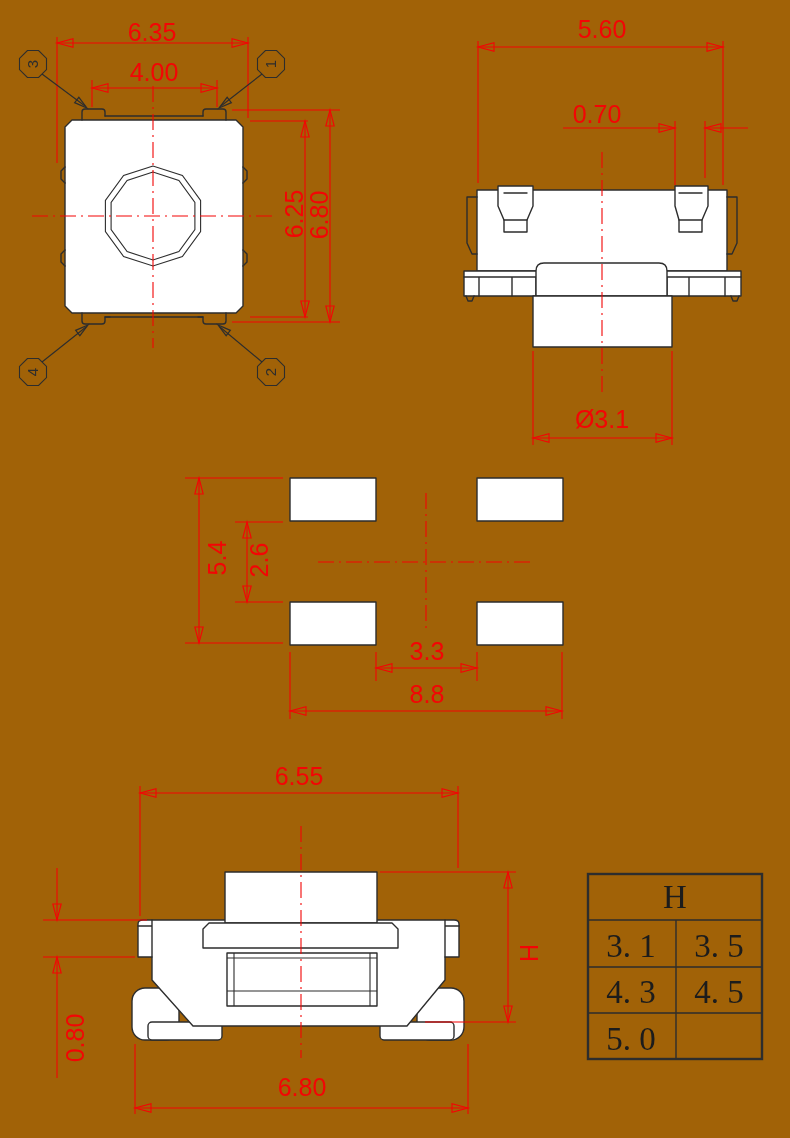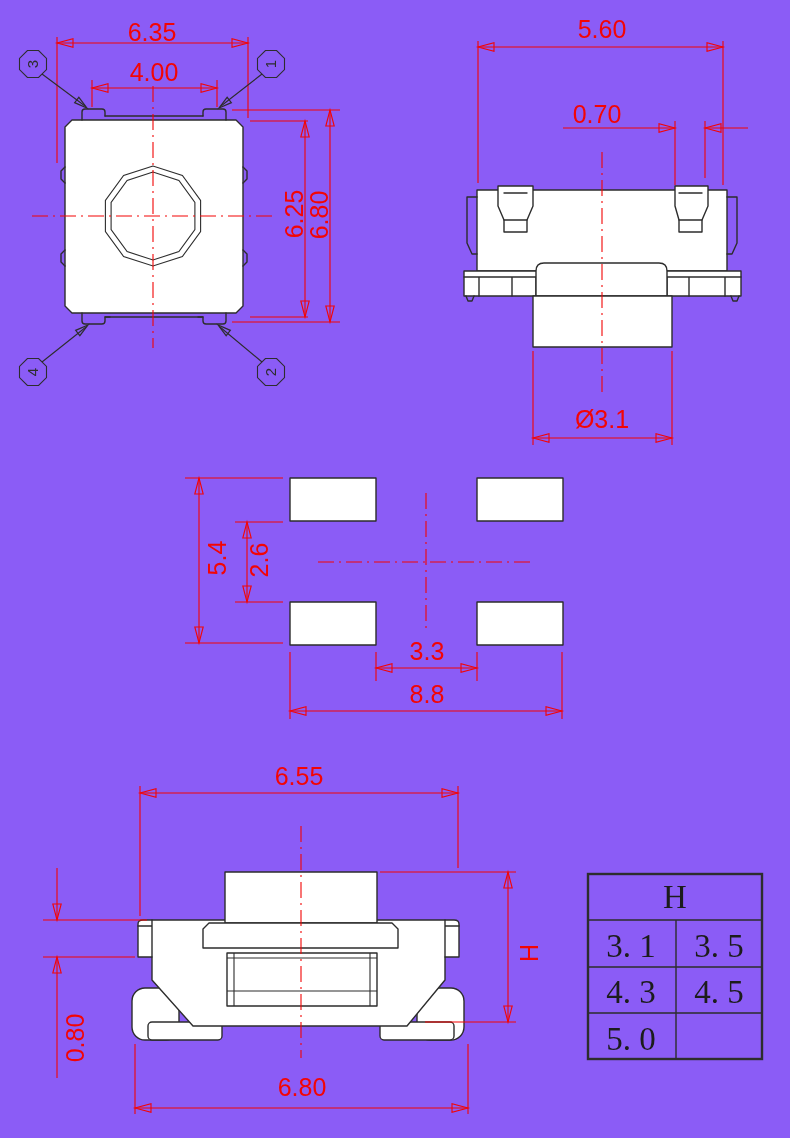--- a/index.html
+++ b/index.html
@@ -1,16 +1,16 @@
 <!DOCTYPE html>
 <html><head>
 <meta charset="utf-8">
 <style>
   html,body { margin:0; padding:0; background:#ffffff; }
-  .page { width:790px; height:1138px; position:relative; background:#8b5cf6; overflow:hidden; }
+  .page { width:790px; height:1138px; position:relative; background:#a16207; overflow:hidden; }
   svg text { user-select:none; }
   .k  { fill:none; stroke:#2d2d2d; stroke-width:1.4; stroke-linejoin:round; stroke-linecap:round; }
   .kw { fill:#ffffff; stroke:#2d2d2d; stroke-width:1.4; stroke-linejoin:round; }
   .kt { fill:none; stroke:#2d2d2d; stroke-width:1.1; }
   .r  { fill:none; stroke:#f30505; stroke-width:1.1; stroke-linecap:butt; }
   .cl { fill:none; stroke:#f30505; stroke-width:1.1; stroke-dasharray:16 5 2 5; }
   .ra { fill:none; stroke:#f30505; stroke-width:1.1; stroke-linejoin:miter; }
   .ka { fill:none; stroke:#2d2d2d; stroke-width:1.2; stroke-linejoin:miter; }
   .dim { fill:#f30505; font-family:"Liberation Sans","DejaVu Sans",sans-serif; font-size:25px; text-anchor:middle; letter-spacing:0px; }
   .pin { fill:#2d2d2d; font-family:"Liberation Sans","DejaVu Sans",sans-serif; font-size:15px; text-anchor:middle; }

